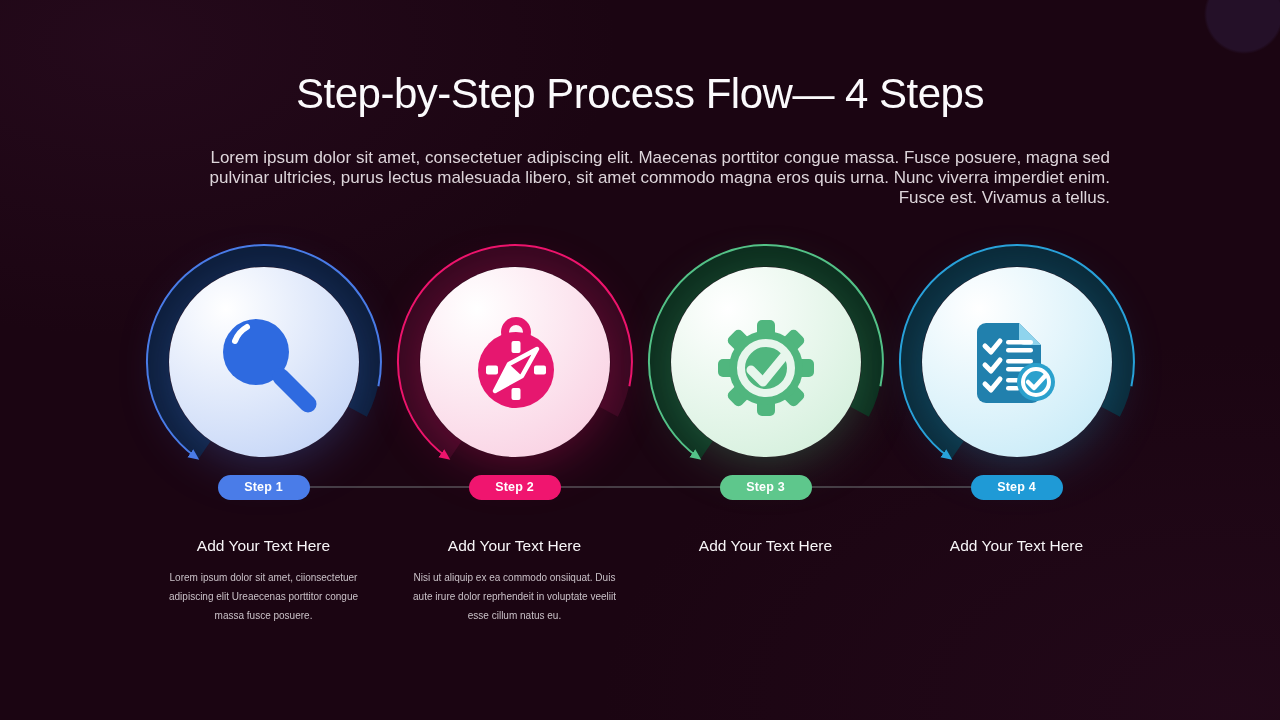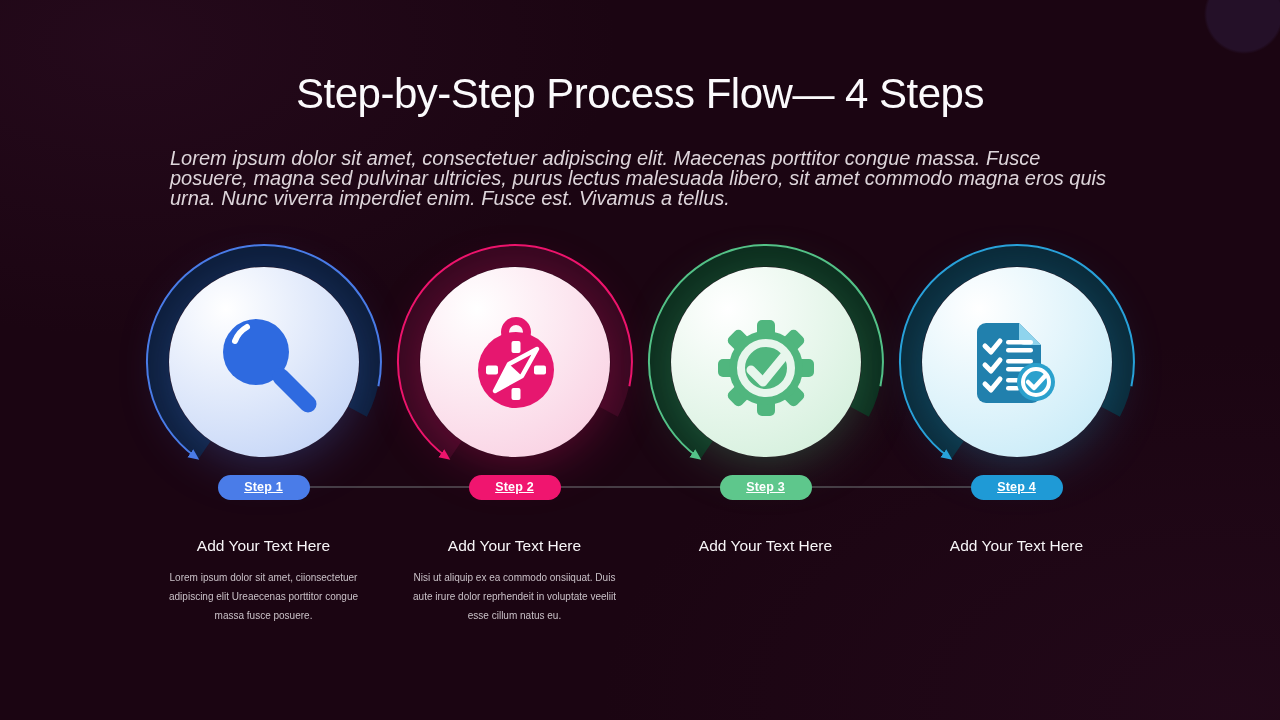--- a/index.html
+++ b/index.html
@@ -10,39 +10,39 @@
     background-image:
       radial-gradient(46px 46px at 1244px 14px, #241028 0 37px, rgba(36,16,40,0) 40px),
       radial-gradient(700px 420px at 10% 6%, rgba(70,25,60,.22), rgba(70,25,60,0) 70%),
       radial-gradient(900px 520px at 96% 98%, rgba(60,20,50,.22), rgba(60,20,50,0) 70%);
   }
   .title{
     position:absolute;top:70px;left:0;width:100%;margin:0;text-align:center;
     font-size:42px;font-weight:400;color:#fbfafc;letter-spacing:-.5px;
   }
   .subtitle{
-    position:absolute;top:148px;left:170px;width:940px;margin:0;text-align:left;
-    font-size:20px;line-height:20px;color:#ddd5da;font-weight:400;font-style:italic;
+    position:absolute;top:148px;left:170px;width:940px;margin:0;text-align:right;
+    font-size:17px;line-height:20px;color:#ddd5da;font-weight:400;
   }
   .steps-row{position:absolute;left:138px;top:242px;width:1004px;display:flex;}
   .connector{position:absolute;top:244px;left:126px;width:753px;height:2px;background:#463d45;z-index:0;}
   .step-col{width:251px;display:flex;flex-direction:column;align-items:center;position:relative;}
   .art{width:240px;height:240px;position:relative;}
   .arcs,.ico{position:absolute;inset:0;width:100%;height:100%;}
   .ring{fill:none;stroke:var(--ring);stroke-width:21;}
   .arc{fill:none;stroke:var(--accent);stroke-width:2;}
   .disc{
     position:absolute;left:25px;top:25px;width:190px;height:190px;border-radius:50%;
     background:radial-gradient(120% 120% at 30% 22%, #ffffff 0%, var(--tint) 85%);
     box-shadow:0 8px 55px -8px color-mix(in srgb, var(--accent) 40%, transparent);
   }
   .badge{
     position:relative;z-index:2;margin-top:-7px;min-width:92px;height:25px;line-height:25px;
     border-radius:13px;background:var(--badge);color:#ffffff;text-align:center;
-    font-size:12.5px;font-weight:700;letter-spacing:.2px;padding:0 14px;box-sizing:border-box;text-decoration:underline;
+    font-size:12.5px;font-weight:700;letter-spacing:.2px;padding:0 14px;box-sizing:border-box;
   }
   .step-title{margin:37px 0 0;font-size:15.5px;font-weight:400;color:#f7f5f7;}
   .step-body{margin:13px 0 0;width:214px;font-size:10px;line-height:19px;color:#c9c1c7;text-align:center;}
 </style>
 </head>
 <body>
 
 <div class="slide">
 
   <h1 class="title">Step-by-Step Process Flow— 4 Steps</h1>

